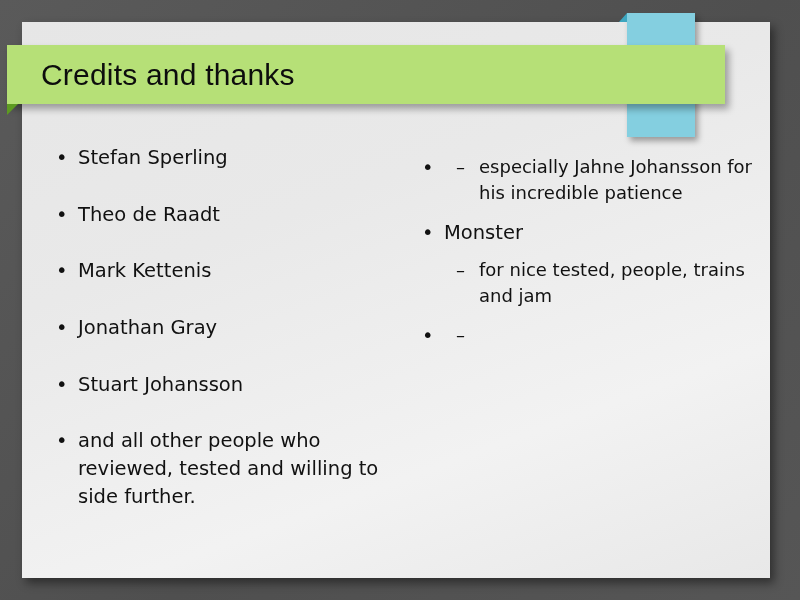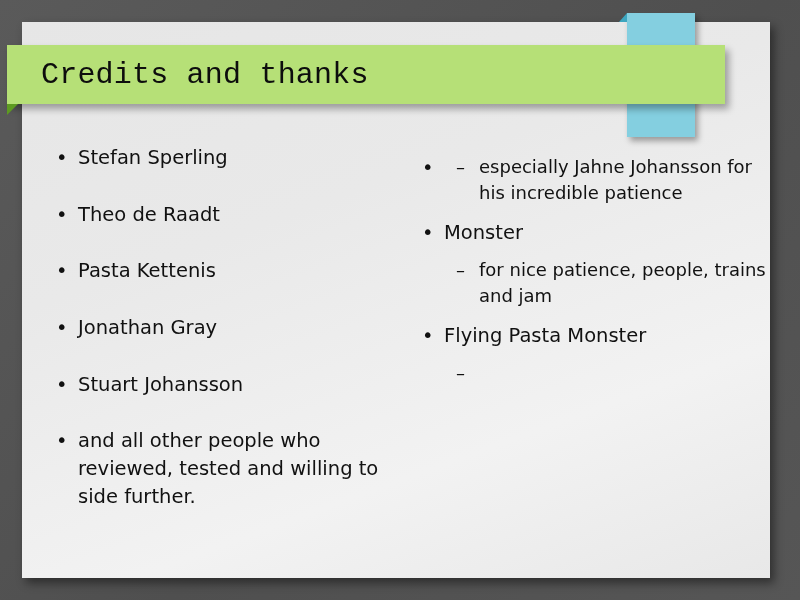--- a/index.html
+++ b/index.html
@@ -65,21 +65,21 @@
     box-shadow: 4px 5px 7px rgba(0,0,0,0.33);
     display: flex;
     align-items: center;
   }
   #title-text {
     margin-left: 34px;
     font-size: 30px;
     font-weight: 400;
     letter-spacing: 0.2px;
     color: #0d0d0d;
-    font-family: Liberation Mono, monospace;
+    font-family: Liberation Sans, sans-serif;
     white-space: nowrap;
   }
   #title-fold {
     position: absolute;
     left: 7px;
     top: 104px;
     width: 0;
     height: 0;
     border-style: solid;
     border-width: 11px 11px 0 0;
@@ -170,21 +170,21 @@
             <span class="lvl1-text">Stefan Sperling</span>
           </li>
 
           <li class="bullet-item">
             <span class="bullet-dot">•</span>
             <span class="lvl1-text">Theo de Raadt</span>
           </li>
 
           <li class="bullet-item">
             <span class="bullet-dot">•</span>
-            <span class="lvl1-text">Pasta Kettenis</span>
+            <span class="lvl1-text">Mark Kettenis</span>
           </li>
 
           <li class="bullet-item">
             <span class="bullet-dot">•</span>
             <span class="lvl1-text">Jonathan Gray</span>
           </li>
 
           <li class="bullet-item">
             <span class="bullet-dot">•</span>
             <span class="lvl1-text">Stuart Johansson</span>
@@ -210,28 +210,27 @@
               </li>
             </ul>
           </li>
 
           <li class="bullet-item">
             <span class="bullet-dot">•</span>
             <span class="lvl1-text">Monster</span>
             <ul class="lvl2">
               <li class="sub-item">
                 <span class="dash-mark">–</span>
-                <span class="lvl2-text">for nice patience, people, trains and jam</span>
+                <span class="lvl2-text">for nice tested, people, trains and jam</span>
               </li>
             </ul>
           </li>
 
           <li class="bullet-item">
             <span class="bullet-dot">•</span>
-            <span class="lvl1-text">Flying Pasta Monster</span>
             <ul class="lvl2">
               <li class="sub-item">
                 <span class="dash-mark">–</span>
               </li>
             </ul>
           </li>
 
         </ul>
       </div>
 

